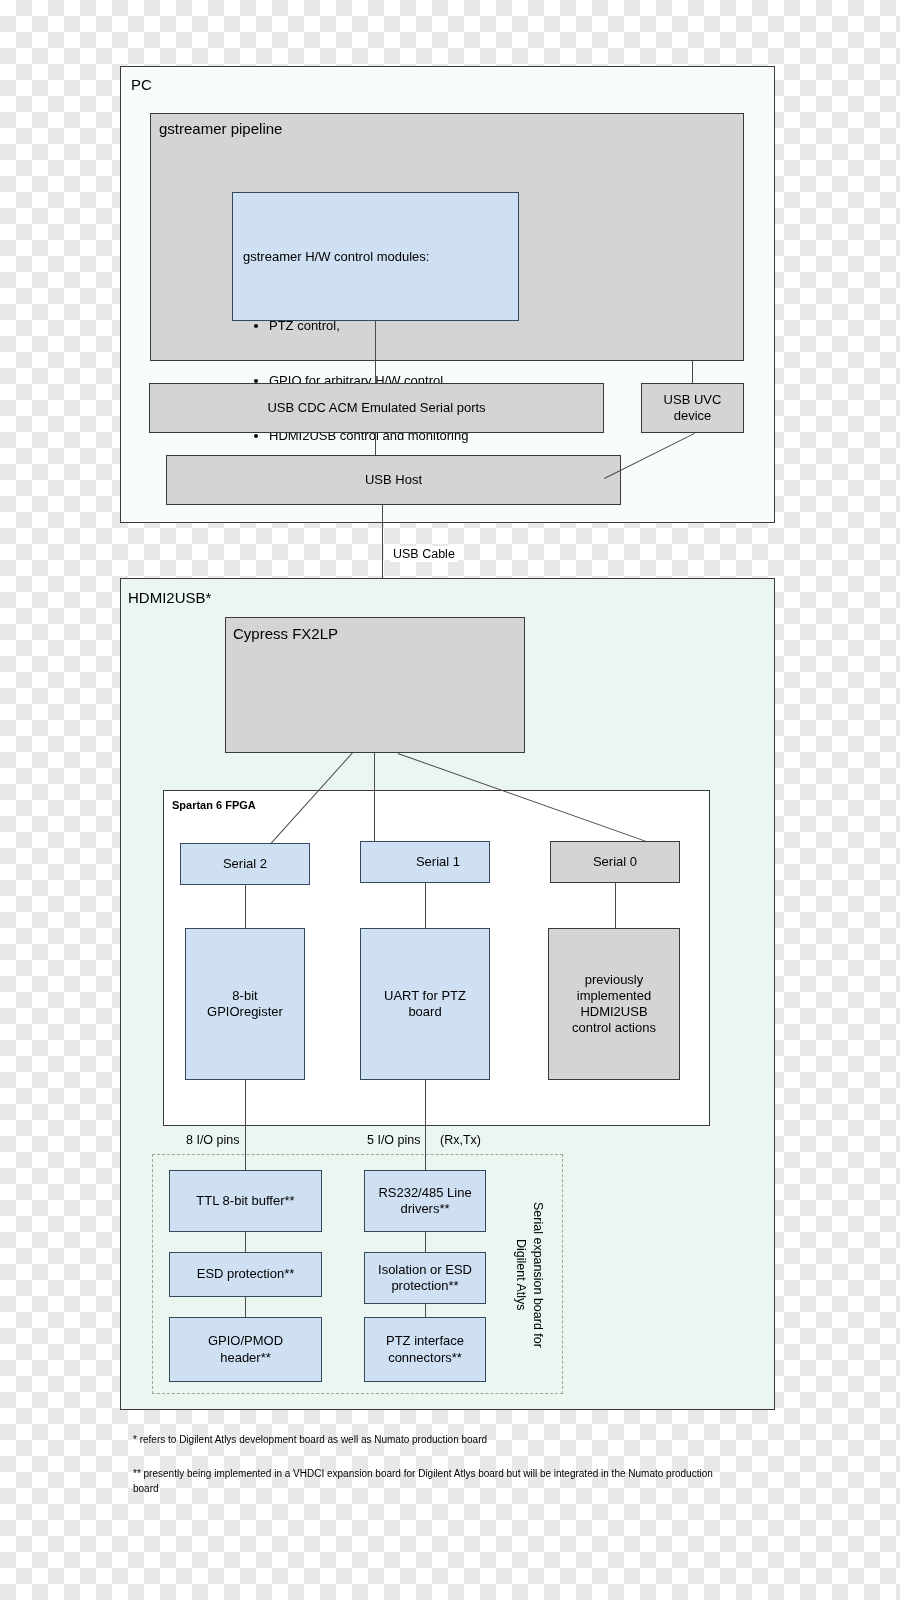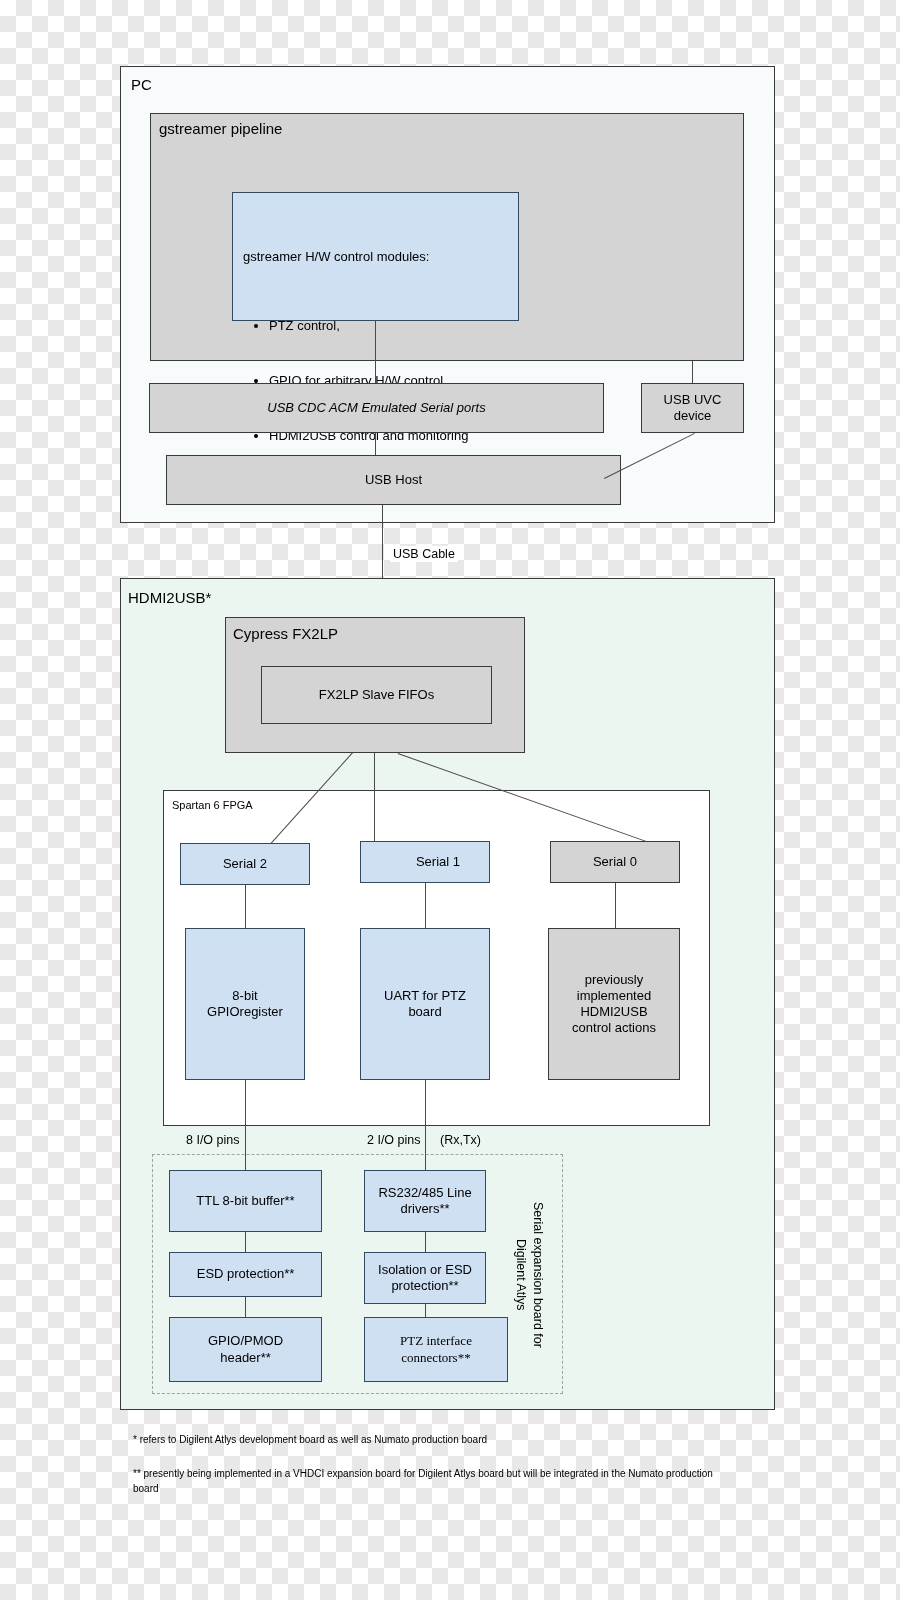--- a/index.html
+++ b/index.html
@@ -119,21 +119,21 @@
       <ul>
         <li>PTZ control,</li>
         <li>GPIO for arbitrary H/W control,</li>
         <li>HDMI2USB control and monitoring</li>
       </ul>
     </div>
   </div>
 
   <div class="line vline" style="left:375px; top:321px; height:62px;"></div>
 
-  <div class="node grey" style="left:149px; top:383px; width:455px; height:50px;font-style:italic;">USB CDC ACM Emulated Serial ports</div>
+  <div class="node grey" style="left:149px; top:383px; width:455px; height:50px;">USB CDC ACM Emulated Serial ports</div>
 
   <div class="node grey" style="left:641px; top:383px; width:103px; height:50px;">USB UVC
 device</div>
 
   <div class="line vline" style="left:692px; top:361px; height:22px;"></div>
 
   <div class="node grey" style="left:166px; top:455px; width:455px; height:50px;">USB Host</div>
 
   <div class="line vline" style="left:375px; top:433px; height:22px;"></div>
 
@@ -141,24 +141,23 @@
 
   <div class="line vline" style="left:382px; top:505px; height:128px;"></div>
   <div class="lbl" style="left:390px; top:546px; background:#ffffff; padding:1px 3px;">USB Cable</div>
 
   <div class="container hdmi-box" style="left:120px; top:578px; width:655px; height:832px;"></div>
   <div class="panel-label" style="left:128px; top:589px;">HDMI2USB*</div>
 
   <div class="container" style="left:225px; top:617px; width:300px; height:136px; background:#d4d4d4;"></div>
   <div class="panel-label" style="left:233px; top:625px;">Cypress FX2LP</div>
 
-  <div class="node grey" style="left:261px; top:666px; width:231px; height:58px;">FX2LP Slave FIFOs</div>
 
   <div class="container open-box" style="left:163px; top:790px; width:547px; height:336px; background:#ffffff;"></div>
-  <div class="small-label" style="left:172px; top:799px;">Spartan 6 FPGA</div>
+  <div class="small-label" style="left:172px; top:799px;font-weight:bold;">Spartan 6 FPGA</div>
 
   <div class="diag" style="left:353px; top:753px; width:125px; transform:rotate(132deg);"></div>
   <div class="diag" style="left:375px; top:753px; width:91px; transform:rotate(90deg);"></div>
   <div class="diag" style="left:398px; top:753px; width:276px; transform:rotate(19.5deg);"></div>
 
   <div class="node blue" style="left:180px; top:843px; width:130px; height:42px;">Serial 2</div>
   <div class="node blue" style="left:360px; top:841px; width:130px; height:42px;padding-left:26px;">Serial 1</div>
   <div class="node grey" style="left:550px; top:841px; width:130px; height:42px;">Serial 0</div>
 
   <div class="line vline" style="left:245px; top:885px; height:43px;"></div>
@@ -171,39 +170,39 @@
 board</div>
   <div class="node grey" style="left:548px; top:928px; width:132px; height:152px;">previously
 implemented
 HDMI2USB
 control actions</div>
 
   <div class="line vline" style="left:245px; top:1080px; height:90px;"></div>
   <div class="line vline" style="left:425px; top:1080px; height:90px;"></div>
 
   <div class="lbl" style="left:183px; top:1133px; background:#eaf6ef; padding:0 3px;">8 I/O pins</div>
-  <div class="lbl" style="left:364px; top:1133px; background:#eaf6ef; padding:0 3px;">2 I/O pins</div>
+  <div class="lbl" style="left:364px; top:1133px; background:#eaf6ef; padding:0 3px;">5 I/O pins</div>
   <div class="lbl" style="left:437px; top:1133px; background:#eaf6ef; padding:0 3px;">(Rx,Tx)</div>
 
   <div class="container dashed" style="left:152px; top:1154px; width:411px; height:240px;"></div>
   <div class="vertical-label" style="left:513px; top:1190px; height:170px; white-space:pre-line;">Serial expansion board for
 Digilent Atlys</div>
 
   <div class="node blue" style="left:169px; top:1170px; width:153px; height:62px;">TTL 8-bit buffer**</div>
   <div class="line vline" style="left:245px; top:1232px; height:20px;"></div>
   <div class="node blue" style="left:169px; top:1252px; width:153px; height:45px;">ESD protection**</div>
   <div class="line vline" style="left:245px; top:1297px; height:20px;"></div>
   <div class="node blue" style="left:169px; top:1317px; width:153px; height:65px;">GPIO/PMOD
 header**</div>
 
   <div class="node blue" style="left:364px; top:1170px; width:122px; height:62px;">RS232/485 Line
 drivers**</div>
   <div class="line vline" style="left:425px; top:1232px; height:20px;"></div>
   <div class="node blue" style="left:364px; top:1252px; width:122px; height:52px;">Isolation or ESD
 protection**</div>
   <div class="line vline" style="left:425px; top:1304px; height:13px;"></div>
-  <div class="node blue" style="left:364px; top:1317px; width:144px; height:65px;font-family:Liberation Serif, serif;">PTZ interface
+  <div class="node blue" style="left:364px; top:1317px; width:122px; height:65px;">PTZ interface
 connectors**</div>
 
   <div class="footnote" style="left:133px; top:1433px; width:640px;">* refers to Digilent Atlys development board as well as Numato production board</div>
   <div class="footnote" style="left:133px; top:1467px; width:600px;">** presently being implemented in a VHDCI expansion board for Digilent Atlys board but will be integrated in the Numato production board</div>
 
 </div>
 
 </body></html>

